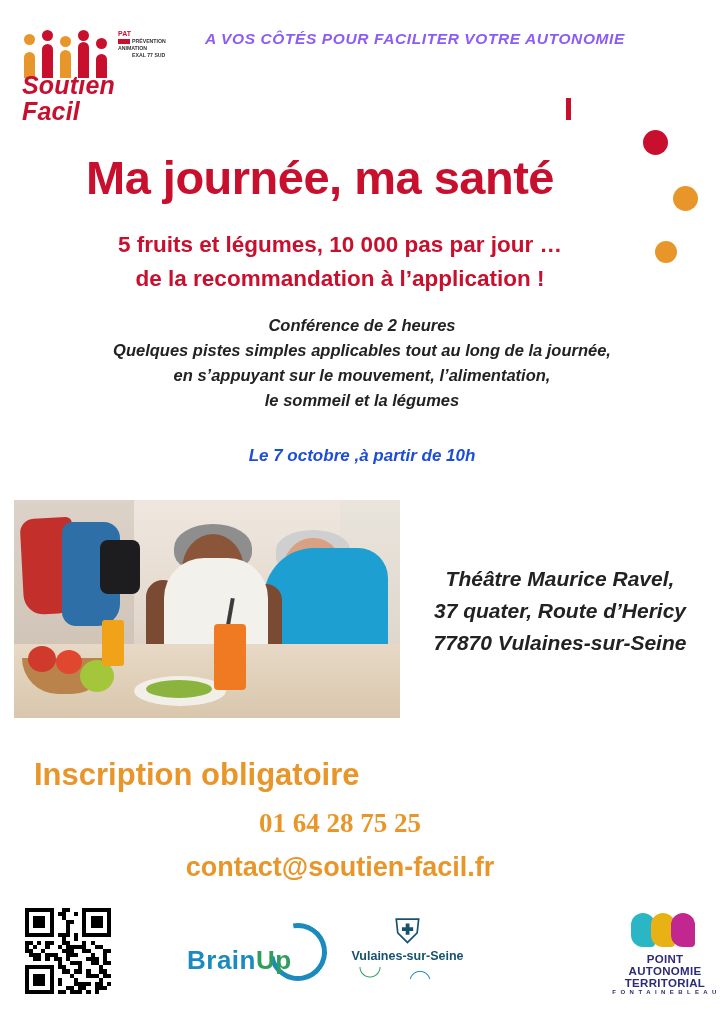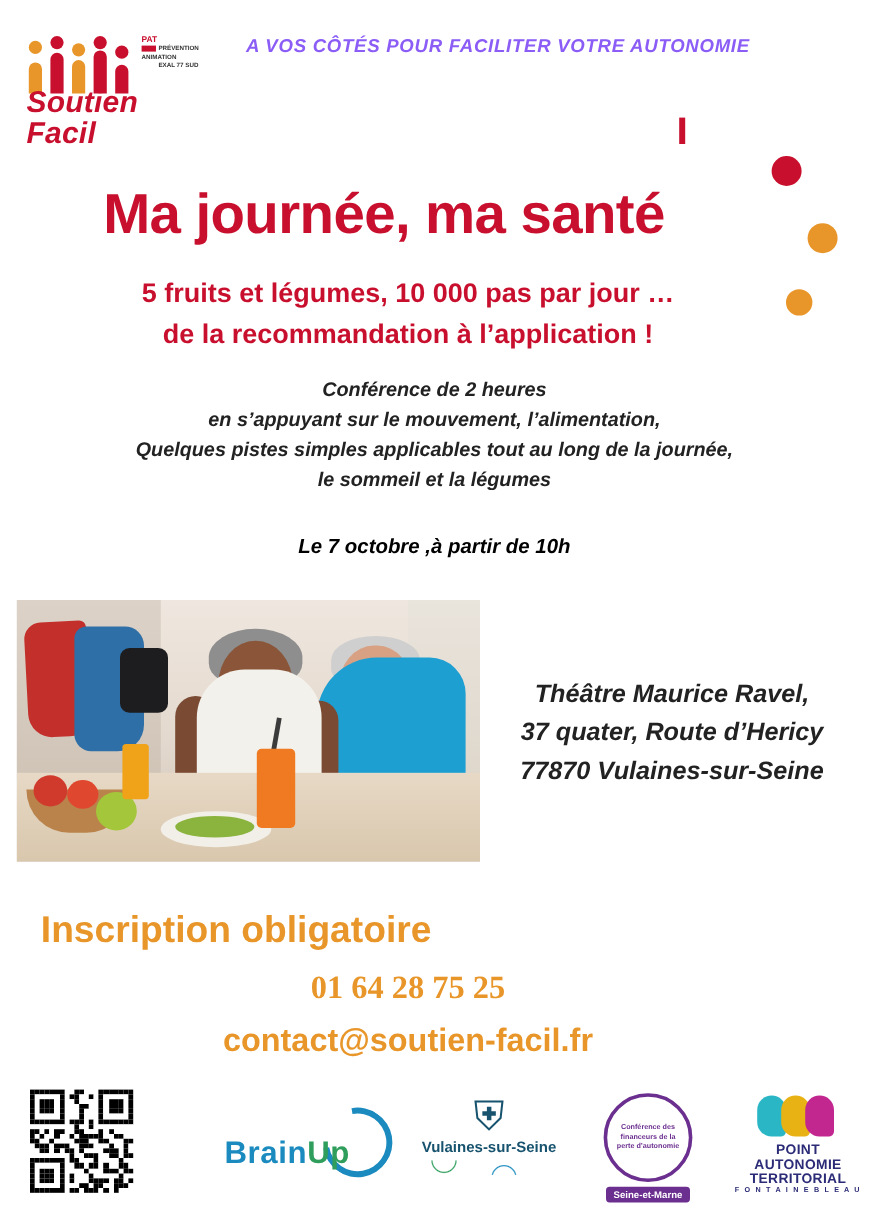--- a/index.html
+++ b/index.html
@@ -138,21 +138,21 @@
     font-style: italic;
     font-size: 16.5px;
     line-height: 25px;
   }
   .date-line {
     position: absolute;
     left: 0;
     top: 446px;
     width: 724px;
     text-align: center;
-    color: #000000;
+    color: #1d4ed8;
     font-weight: bold;
     font-style: italic;
     font-size: 17px;
   }
 
   
   .photo {
     position: absolute;
     left: 14px;
     top: 500px;
@@ -526,22 +526,22 @@
   <span class="dot" style="left:655px;top:241px;width:22px;height:22px;background:#e8962a;"></span>
 
   <div class="title-main">Ma journée, ma santé</div>
   <div class="subtitle">
     <div>5 fruits et légumes, 10 000 pas par jour …</div>
     <div>de la recommandation à l’application !</div>
   </div>
 
   <div class="descr">
     <div>Conférence de 2 heures</div>
+    <div>Quelques pistes simples applicables tout au long de la journée,</div>
     <div>en s’appuyant sur le mouvement, l’alimentation,</div>
-    <div>Quelques pistes simples applicables tout au long de la journée,</div>
     <div>le sommeil et la légumes</div>
   </div>
 
   <div class="date-line">Le 7 octobre ,à partir de 10h</div>
 
   <div class="photo">
     <div class="sky"></div>
     <div class="fridge"></div>
     <div class="wall-left"></div>
     <div class="jacket-red"></div>
@@ -1031,24 +1031,20 @@
         <span>Brain</span><span class="up">Up</span>
       </div>
     </div>
 
     <div class="vulaines">
       <div class="mark">⛨</div>
       <div class="name">Vulaines-sur-Seine</div>
       <div class="wave"></div>
     </div>
 
-    <div class="conf">
-      <div class="ring">Conférence des financeurs de la perte d’autonomie</div>
-      <div class="dept">Seine-et-Marne</div>
-    </div>
 
     <div class="pat-logo">
       <div class="shapes">
         <span class="s1"></span>
           <span class="s2"></span>
           <span class="s3"></span>
       </div>
       <div class="t1">POINT</div>
       <div class="t1">AUTONOMIE</div>
       <div class="t1">TERRITORIAL</div>

